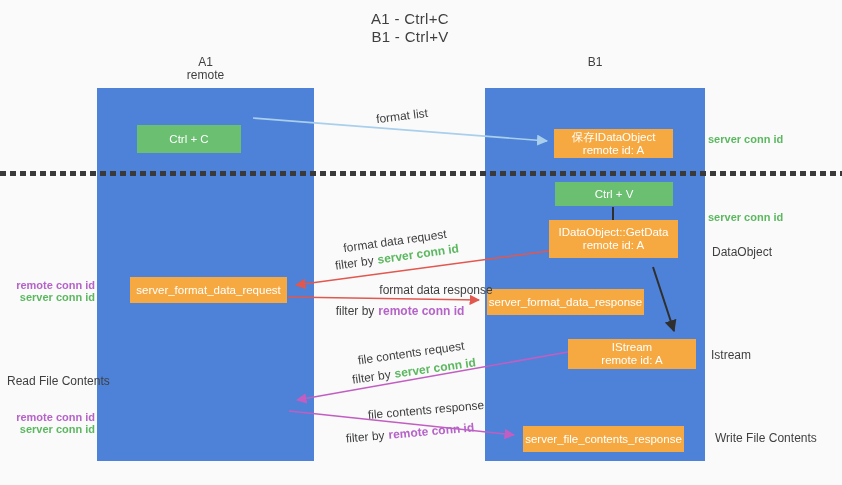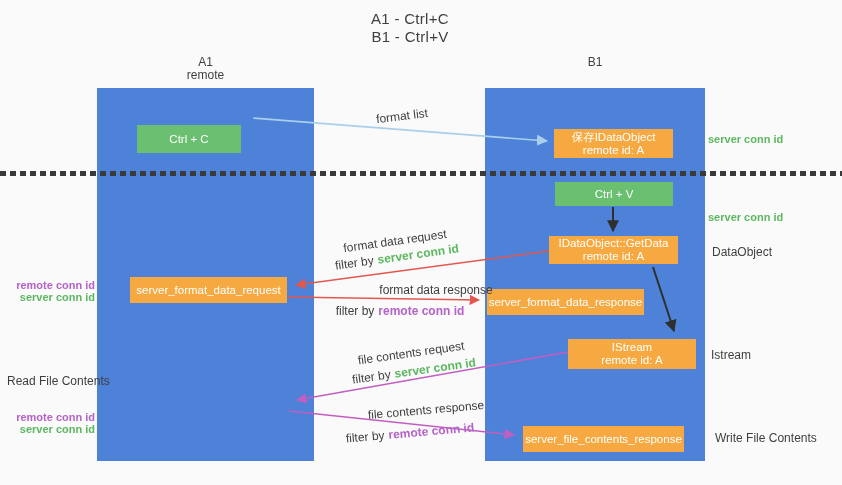--- a/index.html
+++ b/index.html
@@ -91,21 +91,21 @@
   <div class="abs node box-green" style="left:137px;top:105px;width:104px;height:28px;margin-top:20px;">
     <div>Ctrl + C</div>
   </div>
   <div class="abs node box-orange" style="left:554px;top:129px;width:119px;height:29px;">
     <div>保存IDataObject</div>
     <div>remote id: A</div>
   </div>
   <div class="abs node box-green" style="left:555px;top:182px;width:118px;height:24px;">
     <div>Ctrl + V</div>
   </div>
-  <div class="abs node box-orange" style="left:549px;top:236px;width:129px;height:28px;">
+  <div class="abs node box-orange" style="left:549px;top:220px;width:129px;height:38px;">
     <div>IDataObject::GetData</div>
     <div>remote id: A</div>
   </div>
   <div class="abs node box-orange" style="left:130px;top:277px;width:157px;height:26px;">
     <div>server_format_data_request</div>
   </div>
   <div class="abs node box-orange" style="left:487px;top:289px;width:157px;height:26px;">
     <div>server_format_data_response</div>
   </div>
   <div class="abs node box-orange" style="left:568px;top:339px;width:128px;height:30px;">

